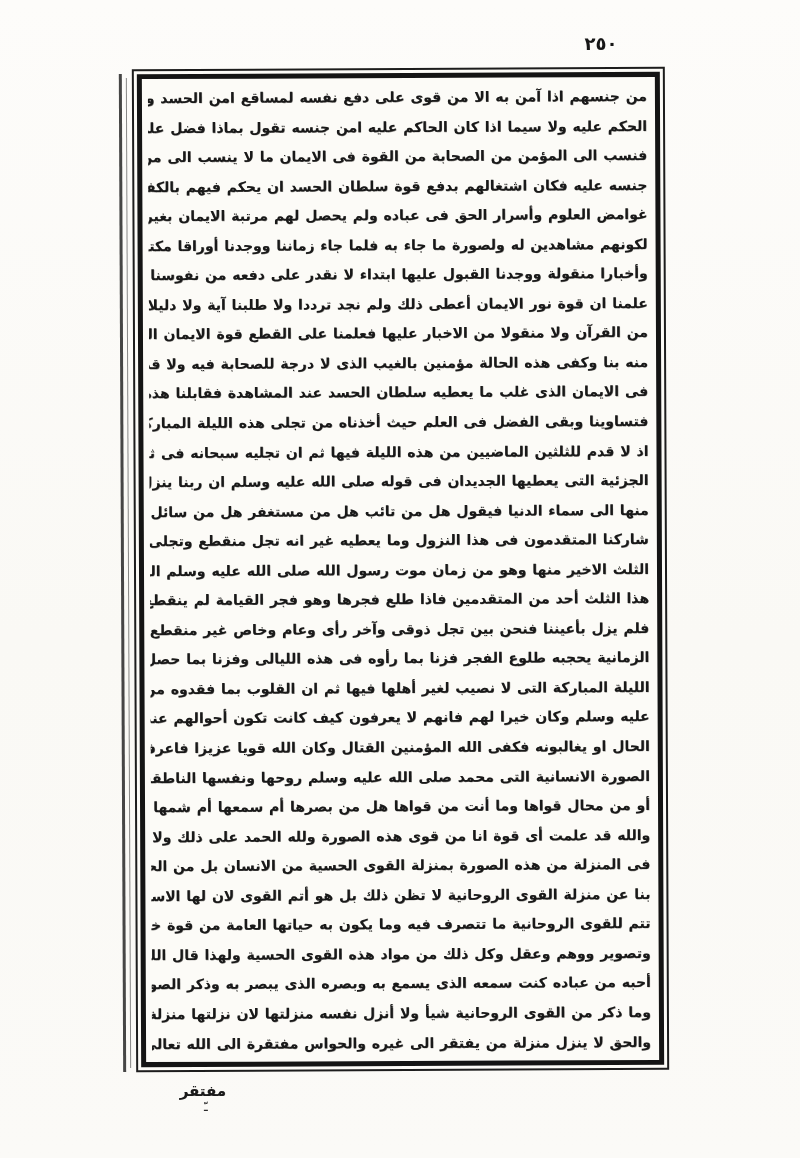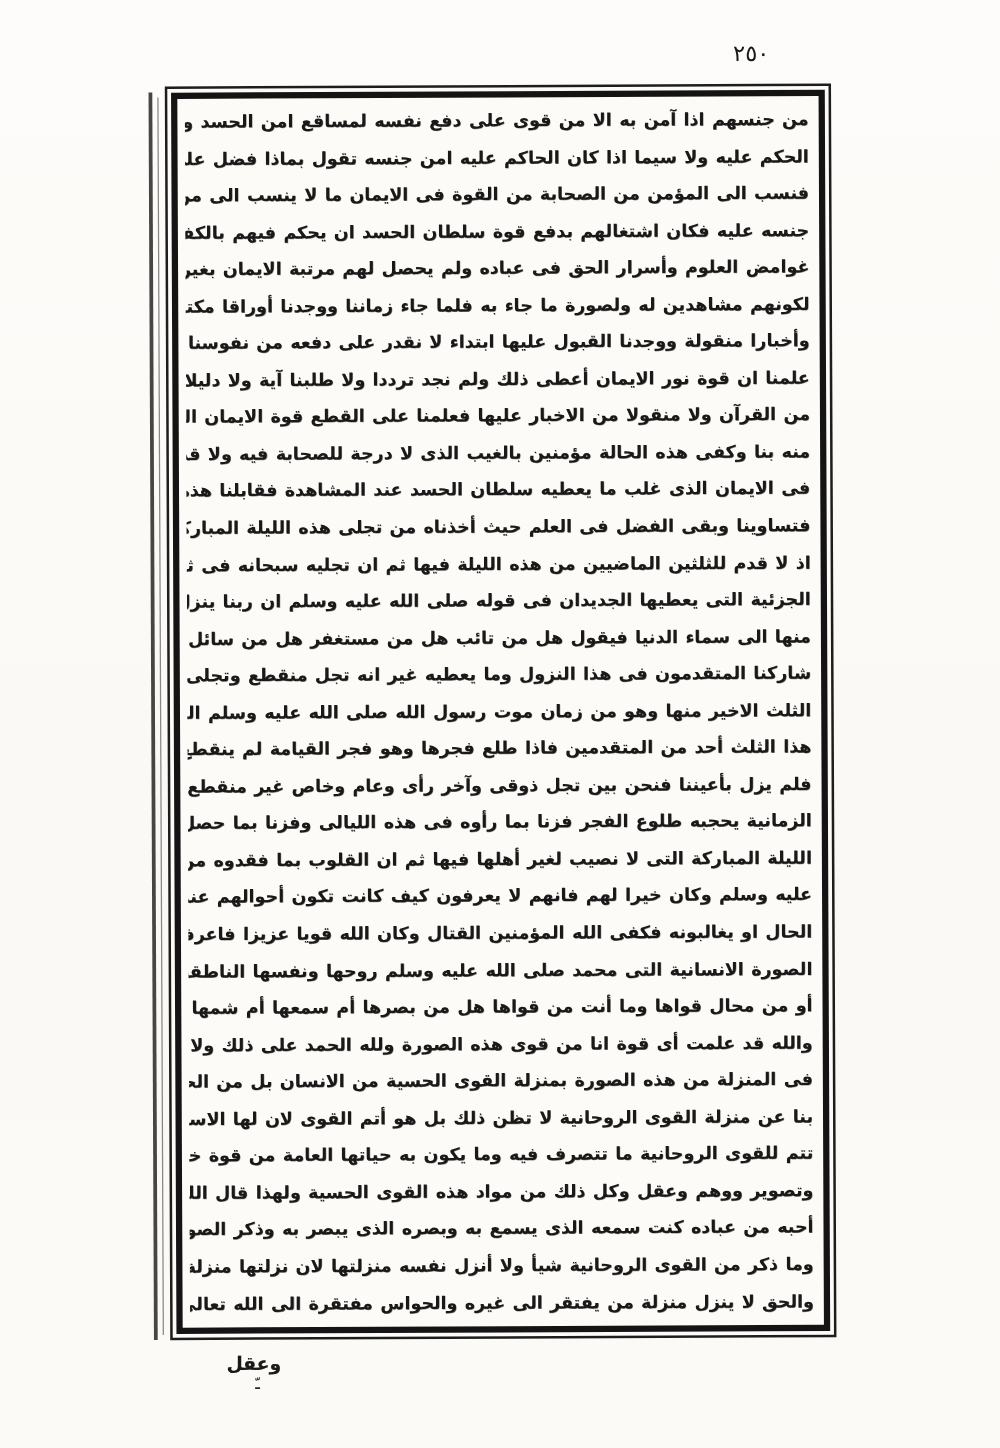--- a/index.html
+++ b/index.html
@@ -7,21 +7,21 @@
     width:800px;height:1158px;
     background:#fcfbf8;
     font-family:"DejaVu Sans", sans-serif;
     color:#191919;
     overflow:hidden;
   }
   .scan{position:relative;width:800px;height:1158px;
     background:linear-gradient(180deg,#fdfcfa 0%,#faf9f5 55%,#fbfaf7 100%);}
   .page-number{
     position:absolute;left:566px;top:33px;width:70px;
-    text-align:center;font-size:18px;font-weight:normal;color:#161616;
+    text-align:center;font-size:18px;font-weight:bold;color:#161616;
     letter-spacing:2px;
   }
   .gutter-line{
     position:absolute;left:121px;top:74px;width:3px;height:998px;
     background:#262626;transform:rotate(-0.25deg);opacity:.85;
   }
   .gutter-line2{
     position:absolute;left:128px;top:78px;width:1px;height:990px;
     background:#3a3a3a;transform:rotate(-0.25deg);opacity:.6;
   }
@@ -107,16 +107,16 @@
           <div class="line" dir="rtl">بنا عن منزلة القوى الروحانية لا تظن ذلك بل هو أتم القوى لان لها الاسم الوهاب لانها هى التى</div>
           <div class="line" dir="rtl">تتم للقوى الروحانية ما تتصرف فيه وما يكون به حياتها العامة من قوة خيال وفكر وحفظ</div>
           <div class="line" dir="rtl">وتصوير ووهم وعقل وكل ذلك من مواد هذه القوى الحسية ولهذا قال الله تعالى فى الذى</div>
           <div class="line" dir="rtl">أحبه من عباده كنت سمعه الذى يسمع به وبصره الذى يبصر به وذكر الصورة المحسوسة</div>
           <div class="line" dir="rtl">وما ذكر من القوى الروحانية شيأ ولا أنزل نفسه منزلتها لان نزلتها منزلة الافتقار الى الحواس</div>
           <div class="line" dir="rtl">والحق لا ينزل منزلة من يفتقر الى غيره والحواس مفتقرة الى الله تعالى لا الى غيره فينزل لمن هو</div>
         </div>
     </div>
   </div>
 
-  <div class="catchword">وعقل</div>
+  <div class="catchword">مفتقر</div>
   <div class="catchword-mark">ـّ</div>
 
 </div>
 
 </body></html>

